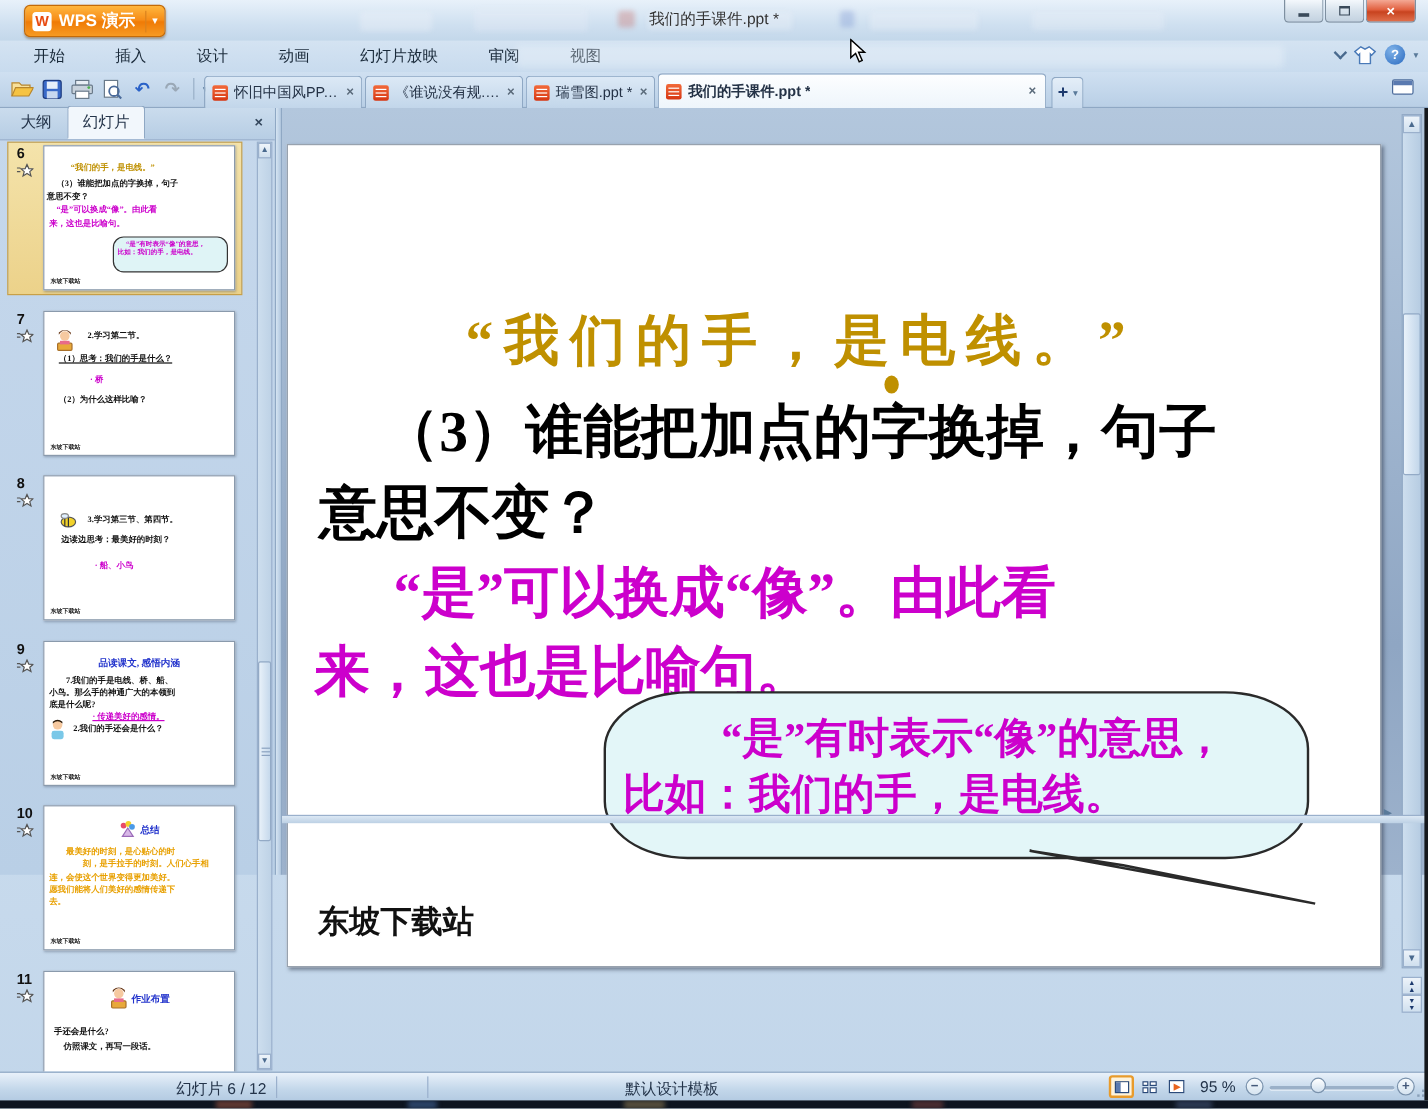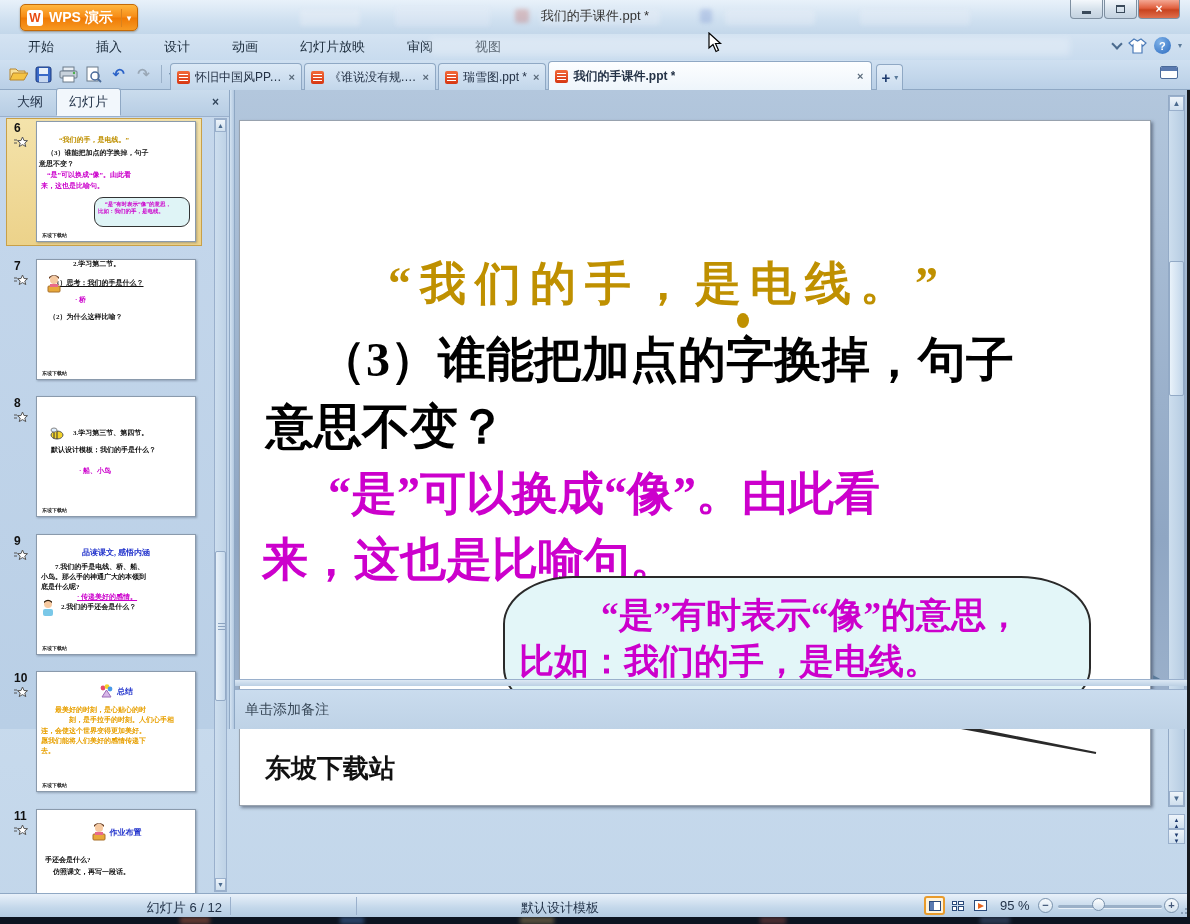--- a/index.html
+++ b/index.html
@@ -358,42 +358,42 @@
                 <line x1="0" y1="7" x2="3" y2="7" stroke="#555"></line>
                 <path d="M8.5 1 L10 4.5 L13.5 4.7 L10.8 7 L11.8 10.6 L8.5 8.6 L5.2 10.6 L6.2 7 L3.5 4.7 L7 4.5 Z" fill="#fff" stroke="#555"></path>
               </svg></div>
             <div class="mini-slide">
               <span class="mini-icon" style="left:9px;top:14px;"><svg width="16" height="20" viewBox="0 0 16 20">
                   <circle cx="8" cy="6" r="4" fill="#f6c9a0"></circle>
                   <path d="M3 5 Q8 -2 13 5 L13 3 Q8 -1 3 3 Z" fill="#6a3a1a"></path>
                   <rect x="2" y="12" width="12" height="6" rx="1" fill="#e8a83a" stroke="#a8702a"></rect>
                   <rect x="4" y="10" width="8" height="3" fill="#e86a8a"></rect>
                 </svg></span>
-              <p class="mini-line" style="color:#111111;margin-left:36px;">2.学习第二节。</p>
+              <p class="mini-line" style="color:#111111;margin-left:36px;margin-top:16px;">2.学习第二节。</p>
               <p class="mini-line" style="color:#111111;margin-left:12px;margin-top:10px;text-decoration:underline;">（1）思考：我们的手是什么？</p>
               <p class="mini-line" style="color:#cc00cc;margin-left:38px;margin-top:8px;">· 桥</p>
               <p class="mini-line" style="color:#111111;margin-left:12px;margin-top:8px;">（2）为什么这样比喻？</p>
               <div class="mini-wm">东坡下载站</div>
             </div>
           </div>
           <div class="thumb-item" style="top: 279.2px;">
             <div class="thumb-num">8<svg class="star-ico" width="14" height="12" viewBox="0 0 14 12">
                 <line x1="0" y1="4" x2="3" y2="4" stroke="#555"></line>
                 <line x1="0" y1="7" x2="3" y2="7" stroke="#555"></line>
                 <path d="M8.5 1 L10 4.5 L13.5 4.7 L10.8 7 L11.8 10.6 L8.5 8.6 L5.2 10.6 L6.2 7 L3.5 4.7 L7 4.5 Z" fill="#fff" stroke="#555"></path>
               </svg></div>
             <div class="mini-slide">
               <span class="mini-icon" style="left:12px;top:30px;"><svg width="15" height="13" viewBox="0 0 15 13">
                   <ellipse cx="8" cy="8" rx="6" ry="4" fill="#f2d22a" stroke="#555"></ellipse>
                   <line x1="5" y1="4.5" x2="5" y2="11.5" stroke="#333"></line>
                   <line x1="8" y1="4" x2="8" y2="12" stroke="#333"></line>
                   <ellipse cx="5" cy="3" rx="3" ry="2" fill="#dfefff" stroke="#888"></ellipse>
                 </svg></span>
               <p class="mini-line" style="color:#111111;margin-left:36px;margin-top:32px;">3.学习第三节、第四节。</p>
-              <p class="mini-line" style="color:#111111;margin-left:14px;margin-top:8px;">默认设计模板：我们的手是什么？</p>
+              <p class="mini-line" style="color:#111111;margin-left:14px;margin-top:8px;">边读边思考：最美好的时刻？</p>
               <p class="mini-line" style="color:#cc00cc;margin-left:42px;margin-top:12px;">· 船、小鸟</p>
               <div class="mini-wm">东坡下载站</div>
             </div>
           </div>
           <div class="thumb-item" style="top: 416.8px;">
             <div class="thumb-num">9<svg class="star-ico" width="14" height="12" viewBox="0 0 14 12">
                 <line x1="0" y1="4" x2="3" y2="4" stroke="#555"></line>
                 <line x1="0" y1="7" x2="3" y2="7" stroke="#555"></line>
                 <path d="M8.5 1 L10 4.5 L13.5 4.7 L10.8 7 L11.8 10.6 L8.5 8.6 L5.2 10.6 L6.2 7 L3.5 4.7 L7 4.5 Z" fill="#fff" stroke="#555"></path>
               </svg></div>
@@ -486,23 +486,20 @@
         <span class="varrow" style="top:0;">▲</span>
         <div class="vthumb"></div>
         <span class="varrow" style="bottom:0;">▼</span>
       </div>
       <div class="navbtns">
         <div class="navbtn">▲<br>▲</div>
         <div class="navbtn">▼<br>▼</div>
       </div>
       <span class="notes-arrow">▶</span>
       <div class="notes-split"></div>
-      <div class="notes">
-        <span>单击添加备注</span>
-      </div>
     </div>
   </div>
 
   <div class="statusbar">
     <div class="st-counter">幻灯片 6 / 12</div>
     <div class="st-sep" style="left:230px;"></div>
     <div class="st-sep" style="left:356px;"></div>
     <div class="st-template">默认设计模板</div>
     <div class="viewbtns">
       <div class="vb hl">

